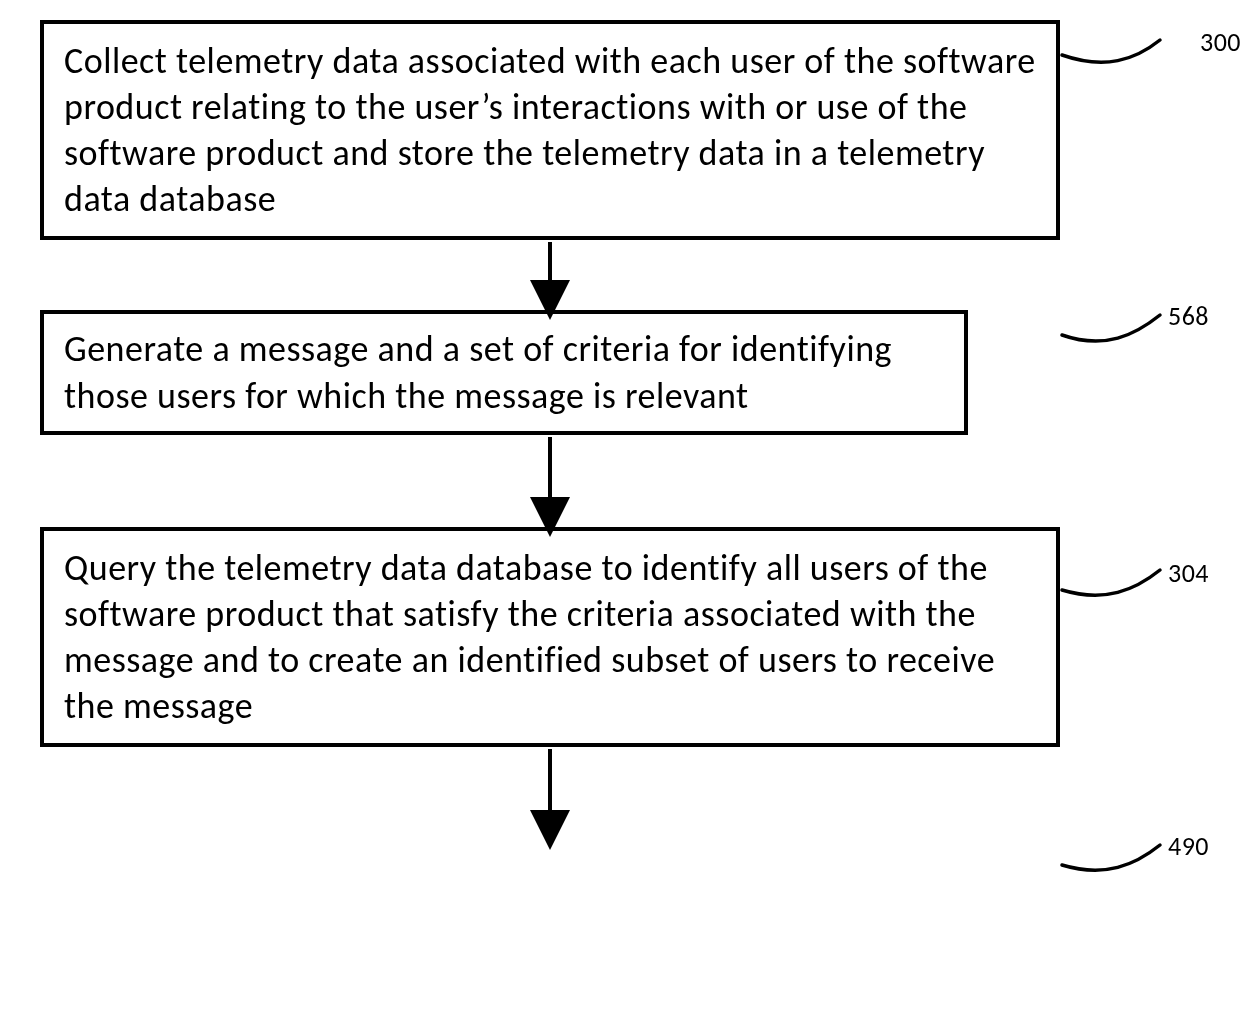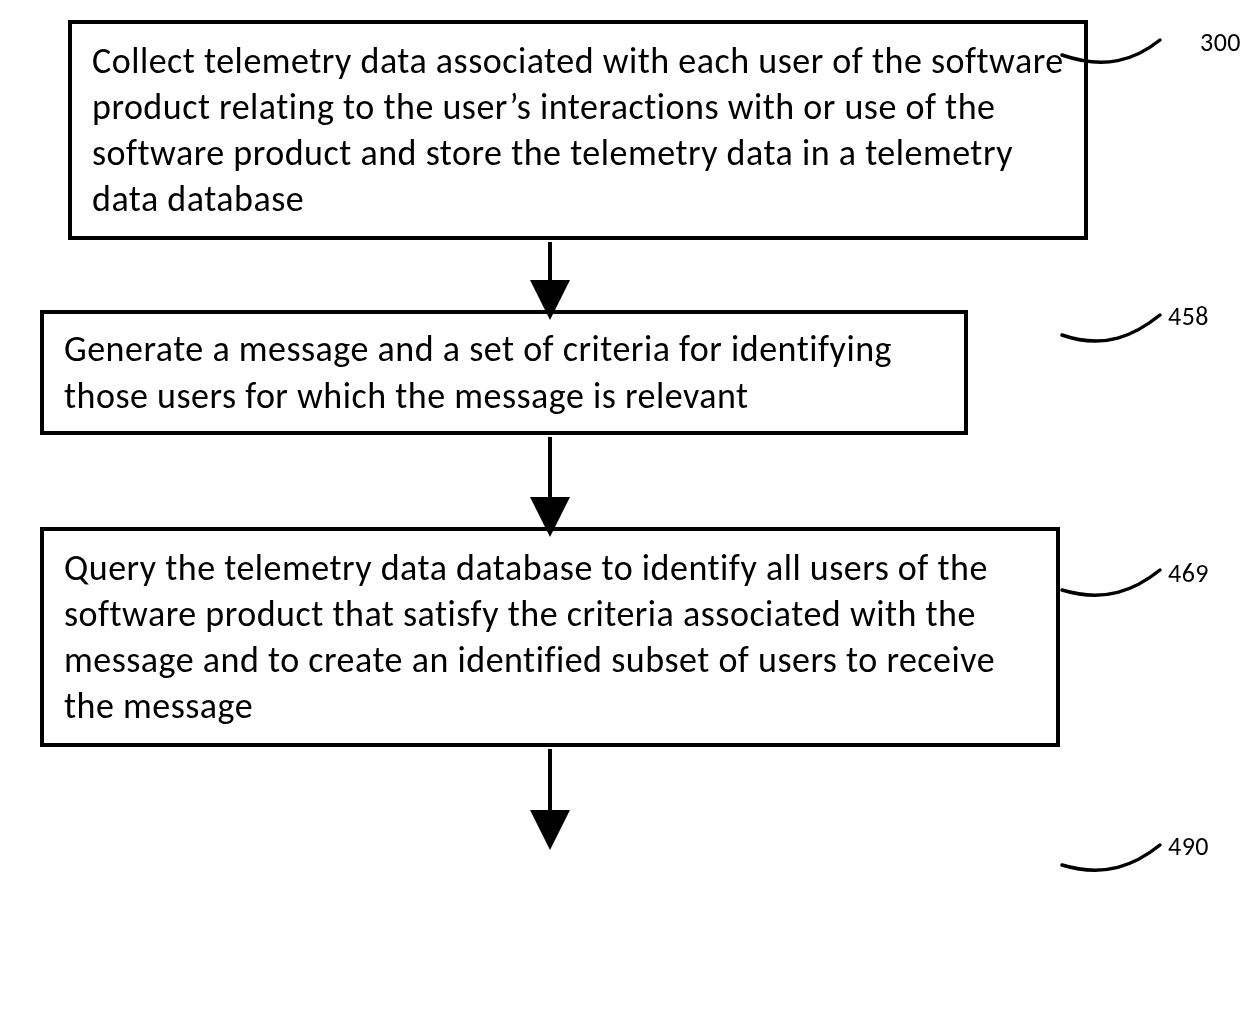--- a/index.html
+++ b/index.html
@@ -43,34 +43,34 @@
     left: 0;
     top: 0;
     pointer-events: none;
   }
 </style>
 </head>
 <body>
 
 <div class="canvas">
 
-  <div class="node" style="left:40px; top:20px; width:1020px; height:220px;margin-left:28px;">
+  <div class="node" style="left:40px; top:20px; width:1020px; height:220px;">
     <div class="node-text">Collect telemetry data associated with each user of the software product relating to the user’s interactions with or use of the software product and store the telemetry data in a telemetry data database</div>
   </div>
   <div class="ref" style="left:1168px; top:26px;margin-left:32px;">300</div>
 
   <div class="node" style="left:40px; top:310px; width:928px; height:125px;">
     <div class="node-text">Generate a message and a set of criteria for identifying those users for which the message is relevant</div>
   </div>
-  <div class="ref" style="left:1168px; top:300px;">458</div>
+  <div class="ref" style="left:1168px; top:300px;">568</div>
 
   <div class="node" style="left:40px; top:527px; width:1020px; height:220px;">
     <div class="node-text">Query the telemetry data database to identify all users of the software product that satisfy the criteria associated with the message and to create an identified subset of users to receive the message</div>
   </div>
-  <div class="ref" style="left:1168px; top:557px;">469</div>
+  <div class="ref" style="left:1168px; top:557px;">304</div>
 
   <div class="ref" style="left:1168px; top:830px;">490</div>
 
   <svg class="overlay" width="1240" height="1035">
     <defs>
       <marker id="arrowhead" markerWidth="12" markerHeight="12" refX="6" refY="6" orient="auto">
         <path d="M1,1 L11,6 L1,11 Z" fill="#000"></path>
       </marker>
     </defs>
 

